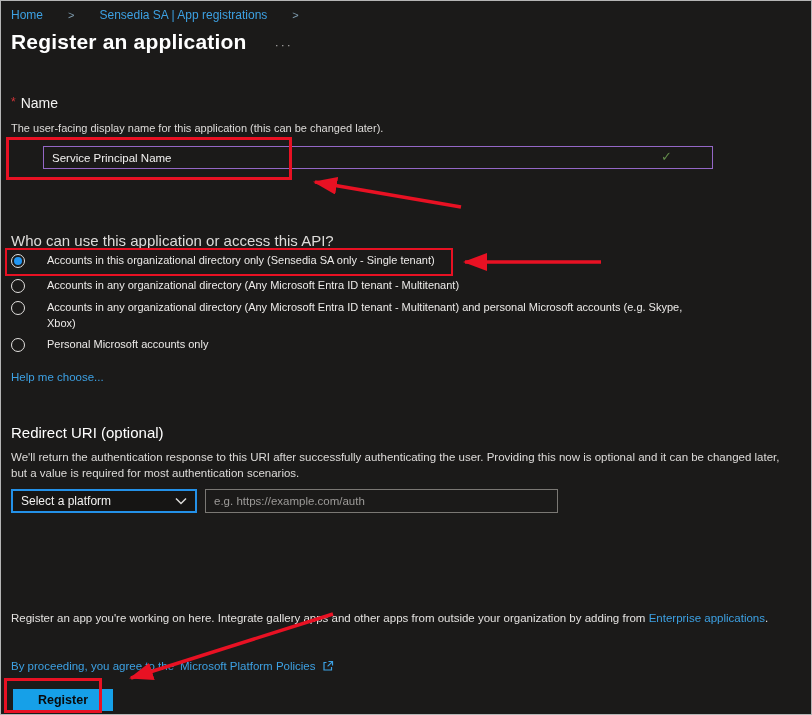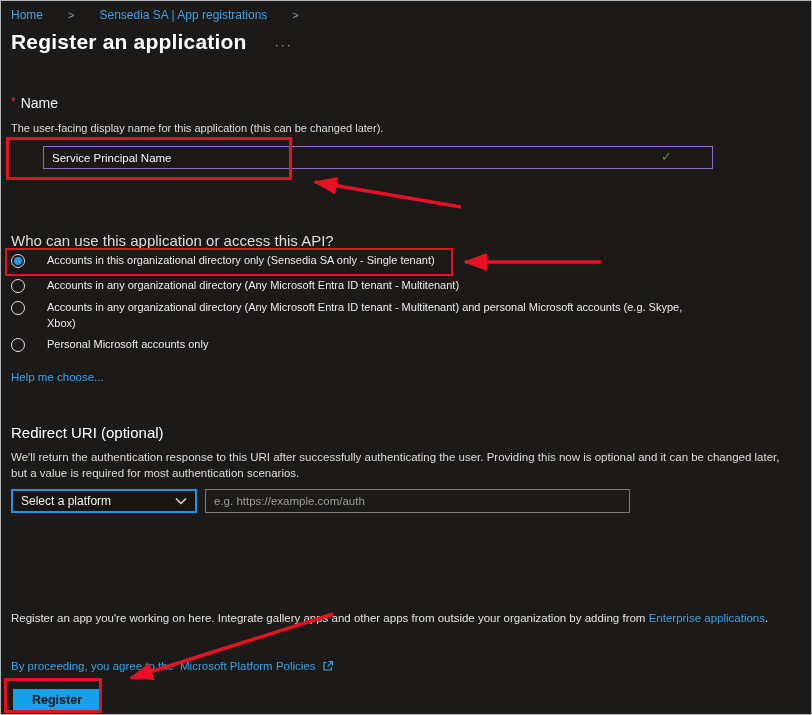--- a/index.html
+++ b/index.html
@@ -72,40 +72,40 @@
   .redirect-title { top: 423px; left: 10px; }
   .redirect-desc { top: 448px; left: 10px; width: 778px; font-size: 11.5px; line-height: 1.4; color: #dddbd9; }
 
   .platform-select {
     top: 488px; left: 10px; width: 186px; height: 24px;
     border: 2px solid var(--focusblue, #2491e8);
     display: flex; align-items: center; justify-content: space-between;
     padding: 0 8px; font-size: 12px; color: #f3f2f1; cursor: pointer;
     background: #161514;
   }
-  .uri-input-wrap { top: 488px; left: 204px; width: 425px; height: 24px; }
+  .uri-input-wrap { top: 488px; left: 204px; width: 353px; height: 24px; }
   .uri-input {
     width: 100%; height: 100%;
     background: transparent; border: 1px solid #7a7874;
     color: #f3f2f1; font-size: 11.5px; padding: 0 8px;
     font-family: "Liberation Sans", sans-serif; outline: none;
   }
   .uri-input::placeholder { color: #9d9b99; }
 
   
   .note { top: 611px; left: 10px; font-size: 11.5px; color: #e3e1df; width: 790px; }
   .note a, .policy a { color: var(--link, #3da1e3); text-decoration: none; cursor: pointer; }
   .policy { top: 659px; left: 10px; font-size: 11.5px; color: var(--link, #3da1e3); display: flex; align-items: center; gap: 6px; }
   .ext-icon { width: 12px; height: 12px; display: inline-block; }
 
   .register-btn {
     top: 688px; left: 12px;
     background: var(--button, #16a0e8);
     color: #0a0a0a; font-weight: bold; font-size: 12.5px;
-    border: none; padding: 4px 19px; cursor: pointer;
+    border: none; padding: 4px 25px; cursor: pointer;
     font-family: "Liberation Sans", sans-serif;
   }
 
   
   .anno-box {
     position: absolute;
     border: 3px solid var(--annotation, #e81123);
     pointer-events: none; z-index: 20;
   }
   .anno-box-1 { left: 5px;  top: 136px; width: 286px; height: 43px; }

